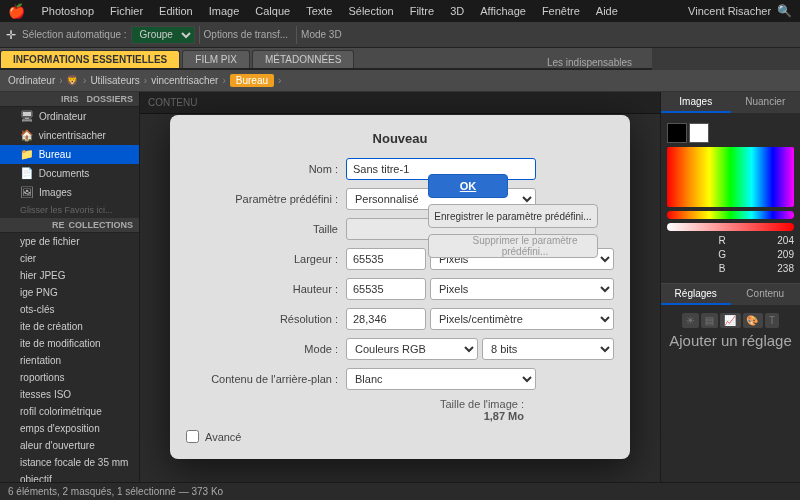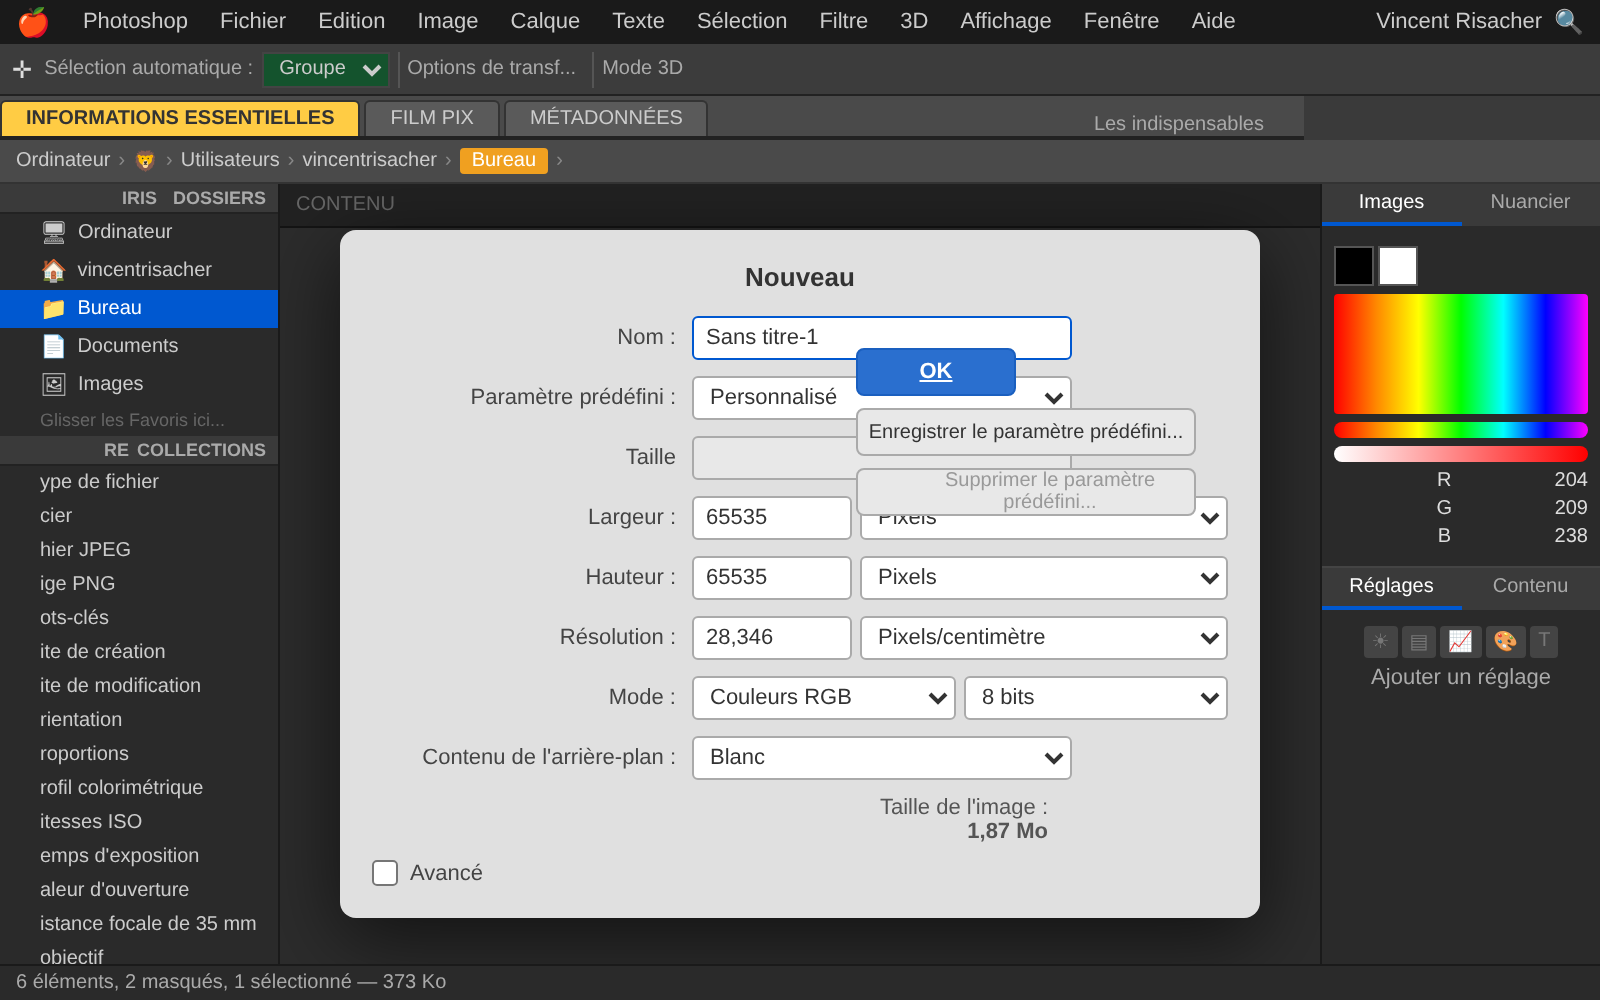--- a/index.html
+++ b/index.html
@@ -319,24 +319,24 @@
     <div class="sidebar-item">
         <span>ite de modification</span>
       </div>
     <div class="sidebar-item">
         <span>rientation</span>
       </div>
     <div class="sidebar-item">
         <span>roportions</span>
       </div>
     <div class="sidebar-item">
+        <span>itesses ISO</span>
+      </div>
+    <div class="sidebar-item">
         <span>rofil colorimétrique</span>
-      </div>
-    <div class="sidebar-item">
-        <span>itesses ISO</span>
       </div>
     <div class="sidebar-item">
         <span>emps d'exposition</span>
       </div>
     <div class="sidebar-item">
         <span>aleur d'ouverture</span>
       </div>
     <div class="sidebar-item">
         <span>istance focale de 35 mm</span>
       </div>
@@ -499,21 +499,21 @@
     </div>
     <div style="padding:4px;color:#777;font-size:10px;text-align:center;">
 
       <div style="display:flex;flex-wrap:wrap;gap:2px;justify-content:center;margin-top:4px;">
         <span style="background:#444;padding:2px 4px;border-radius:2px;cursor:pointer;">☀</span>
         <span style="background:#444;padding:2px 4px;border-radius:2px;cursor:pointer;">▤</span>
         <span style="background:#444;padding:2px 4px;border-radius:2px;cursor:pointer;">📈</span>
         <span style="background:#444;padding:2px 4px;border-radius:2px;cursor:pointer;">🎨</span>
         <span style="background:#444;padding:2px 4px;border-radius:2px;cursor:pointer;">T</span>
       </div>
-      <div style="margin-top:4px;font-size:11px;color:#aaa;">Ajouter un réglage</div>
+      <div style="margin-top:4px;font-size:15px;color:#aaa;">Ajouter un réglage</div>
     </div>
   </div>
 
 </div>
 
 <div id="statusbar">
   <span>6 éléments, 2 masqués, 1 sélectionné — 373 Ko</span>
 </div>
 
 </body></html>

